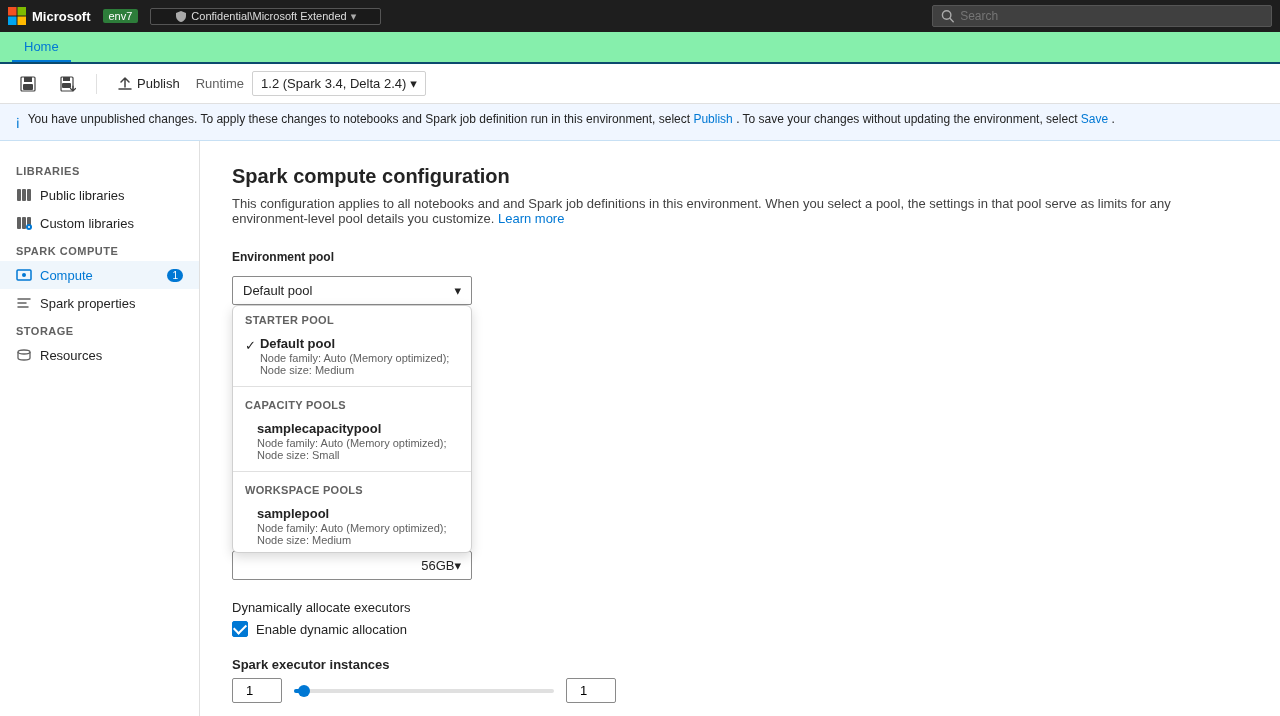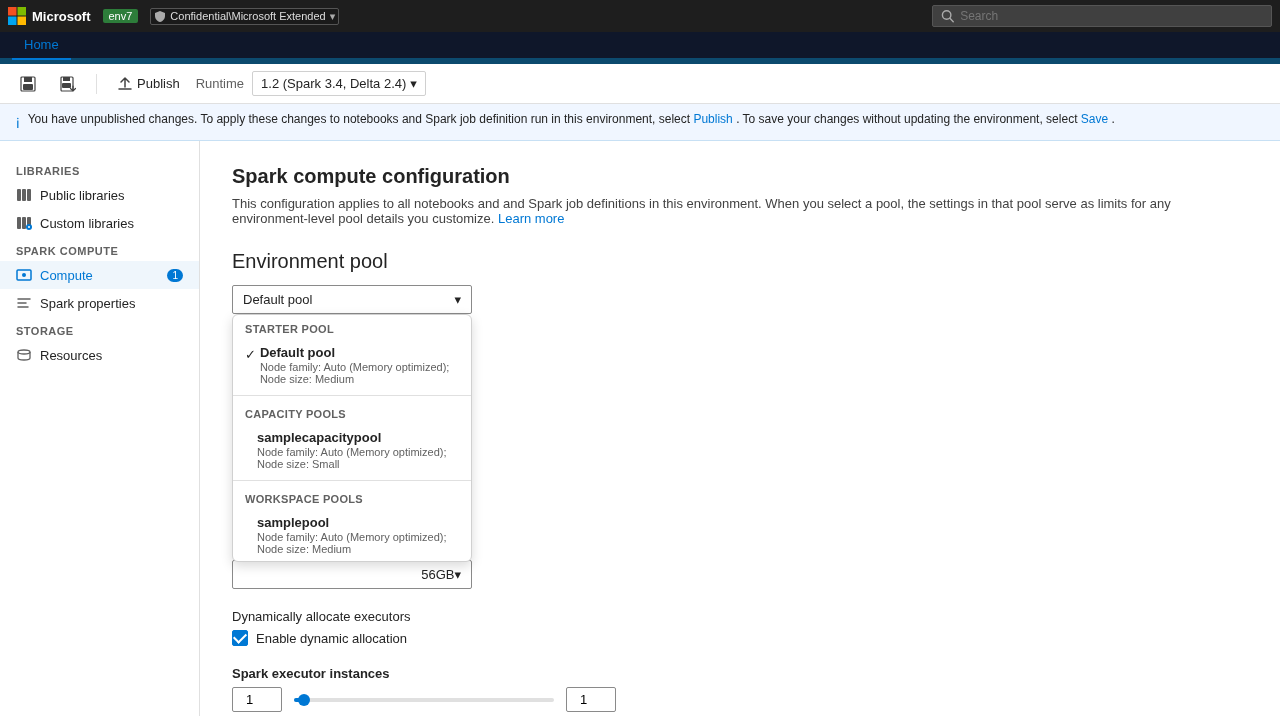--- a/index.html
+++ b/index.html
@@ -23,21 +23,21 @@
       font-size: 11px;
       padding: 1px 6px;
       border-radius: 2px;
     }
     .confidential-tag {
       display: flex; align-items: center; gap: 4px;
       background: #1a1a1a;
       border: 1px solid #555;
       color: #ddd;
       font-size: 11px;
-      padding: 1px 3px;
+      padding: 1px 24px;
       border-radius: 2px;
     }
     .search-bar {
       margin-left: auto;
       display: flex; align-items: center;
       background: #404040;
       border: 1px solid #555;
       border-radius: 2px;
       padding: 3px 8px;
       gap: 6px;
@@ -47,22 +47,22 @@
       background: transparent;
       border: none;
       color: #ccc;
       font-size: 12px;
       outline: none;
       width: 100%;
     }
 
     
     .nav-bar {
-      background: #0f172a;
-      border-bottom: 6px solid #0c4a6e;
+      background: #86efac;
+      border-bottom: 2px solid #0c4a6e;
       height: 32px;
       display: flex;
       align-items: center;
       padding: 0 12px;
     }
     .nav-tab {
       padding: 6px 12px;
       font-size: 13px;
       cursor: pointer;
       border-bottom: 2px solid transparent;
@@ -150,21 +150,21 @@
     }
     .sidebar-icon { width: 16px; height: 16px; display: inline-flex; align-items: center; justify-content: center; }
 
     
     .content { flex: 1; padding: 24px 32px; overflow-y: auto; position: relative; }
 
     .page-title { font-size: 20px; font-weight: 600; color: #242424; margin-bottom: 8px; }
     .page-desc { font-size: 13px; color: #424242; margin-bottom: 24px; }
     .page-desc a { color: #0078d4; text-decoration: none; }
 
-    .section-title { font-size: 20px; font-weight: 400; margin-bottom: 12px; }
+    .section-title { font-size: 12px; font-weight: 700; margin-bottom: 12px; }
 
     
     .dropdown-wrapper { position: relative; width: 240px; margin-bottom: 16px; }
     .dropdown-trigger {
       display: flex; align-items: center; justify-content: space-between;
       border: 1px solid #8a8a8a;
       border-radius: 2px;
       padding: 6px 10px;
       font-size: 13px;
       cursor: pointer;

